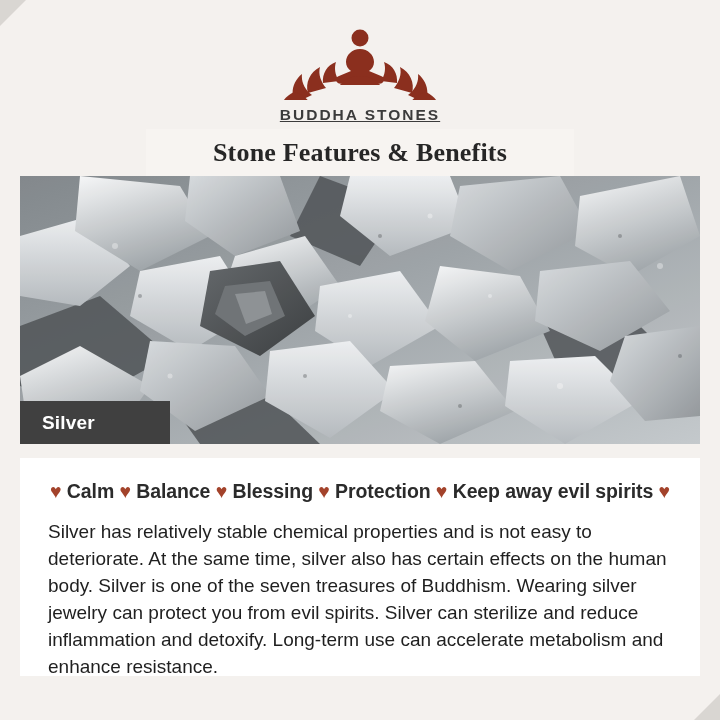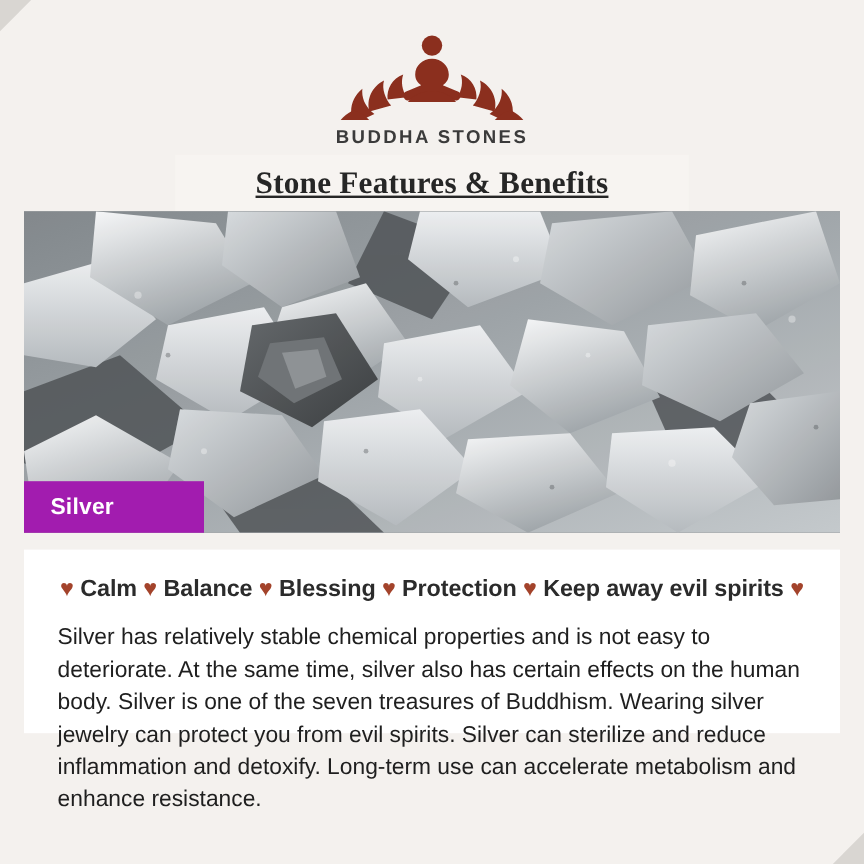--- a/index.html
+++ b/index.html
@@ -46,41 +46,41 @@
     text-align: center;
   }
   .brand svg { display: block; margin: 0 auto; }
   .brand-name {
     margin-top: 6px;
     font-size: 15.5px;
     letter-spacing: 2.0px;
     font-weight: bold;
     color: #3b3b3b;
     font-family: "Liberation Sans", sans-serif;
+    text-decoration: underline;
   }
 
   
   .title-band {
     position: absolute;
     top: 129px;
     left: 146px;
     width: 428px;
     height: 47px;
     background: #f7f4f1;
     display: flex;
     align-items: center;
     justify-content: center;
   }
   .title-band .title-text {
     font-size: 26px;
     font-weight: bold;
     color: #262626;
     font-family: "Liberation Serif", serif;
     letter-spacing: 0.2px;
-    text-decoration: underline;
   }
 
   
   .photo {
     position: absolute;
     top: 176px;
     left: 20px;
     width: 680px;
     height: 268px;
     overflow: hidden;
@@ -88,40 +88,40 @@
   }
   .photo svg { display: block; }
 
   
   .stone-caption {
     position: absolute;
     left: 20px;
     top: 401px;
     width: 150px;
     height: 43px;
-    background: #a21caf;
+    background: #404040;
     display: flex;
     align-items: center;
   }
   .stone-caption .cap-text {
     color: #ffffff;
     font-size: 19px;
     font-weight: bold;
     padding-left: 22px;
     font-family: "Liberation Sans", sans-serif;
     letter-spacing: 0.2px;
   }
 
   
   .text-panel {
     position: absolute;
     top: 458px;
     left: 20px;
     width: 680px;
-    height: 153px;
+    height: 218px;
     background: #ffffff;
     box-sizing: border-box;
     padding: 22px 28px 0 28px;
   }
   .keywords {
     font-size: 19.5px;
     font-weight: bold;
     color: #2b2b2b;
     text-align: center;
     font-family: "Liberation Sans", sans-serif;

